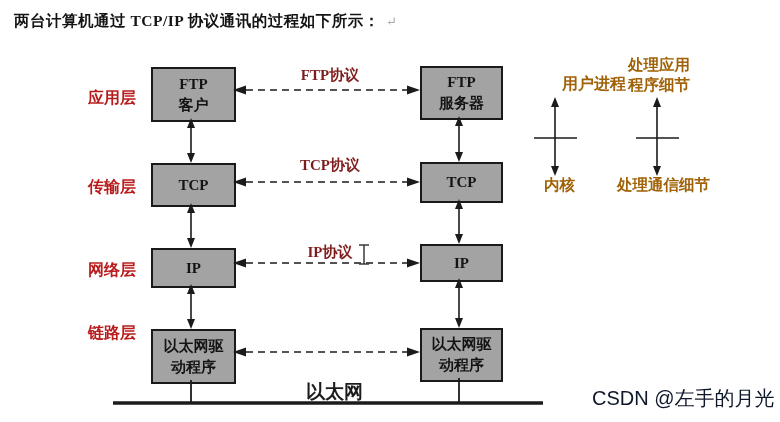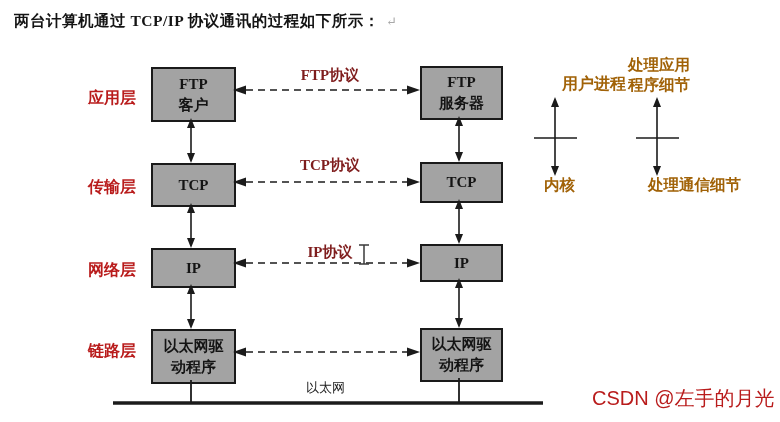--- a/index.html
+++ b/index.html
@@ -27,44 +27,44 @@
   }
   .proto-label {
     position:absolute; left:245px; width:170px; text-align:center;
     font-size:15px; font-weight:600; color:#7f1d1d; white-space:nowrap;
   }
   .anno {
     position:absolute; font-size:15.5px; font-weight:600; color:#a16207;
     white-space:pre-line; text-align:right; line-height:1.3;
   }
   .ethernet-label {
-    position:absolute; left:306px; top:379px; font-size:13px;
-    font-weight:400; color:#1c1c1c; white-space:nowrap;
+    position:absolute; left:306px; top:379px; font-size:19px;
+    font-weight:700; color:#1c1c1c; white-space:nowrap;
   }
   .watermark {
     position:absolute; left:592px; top:385px;
     font-family:"Liberation Sans","DejaVu Sans",sans-serif;
-    font-size:20px; color:#b91c1c; text-shadow:.5px .5px 0 #ffffff;
+    font-size:20px; color:#0f172a; text-shadow:.5px .5px 0 #ffffff;
     white-space:nowrap;
   }
   svg.connectors { position:absolute; left:0; top:0; pointer-events:none; }
 </style>
 </head>
 <body>
 
 <div class="stage">
 
   <div class="title">
     <span>两台计算机通过 TCP/IP 协议通讯的过程如下所示：</span><span class="pmark">↵</span>
   </div>
 
   <div class="layer-label" style="top:88px">应用层</div>
   <div class="layer-label" style="top:177px">传输层</div>
   <div class="layer-label" style="top:260px">网络层</div>
-  <div class="layer-label" style="top:341px">链路层</div>
+  <div class="layer-label" style="top:323px">链路层</div>
 
   <div class="node" style="left:151px; top:67px;  width:81px; height:51px;">FTP
 客户</div>
   <div class="node" style="left:151px; top:163px; width:81px; height:40px;">TCP</div>
   <div class="node" style="left:151px; top:248px; width:81px; height:36px;">IP</div>
   <div class="node" style="left:151px; top:329px; width:81px; height:51px;">以太网驱
 动程序</div>
 
   <div class="node" style="left:420px; top:66px;  width:79px; height:50px;">FTP
 服务器</div>
@@ -74,21 +74,21 @@
 动程序</div>
 
   <div class="proto-label" style="top:66px">FTP协议</div>
   <div class="proto-label" style="top:156px">TCP协议</div>
   <div class="proto-label" style="top:243px">IP协议</div>
 
   <div class="anno" style="left:520px; top:74px;  width:70px; font-size:16px;margin-left:36px;">用户进程</div>
   <div class="anno" style="left:626px; top:55px;  width:64px;">处理应用
 程序细节</div>
   <div class="anno" style="left:539px; top:175px; width:36px;">内核</div>
-  <div class="anno" style="left:612px; top:175px; width:98px;margin-left:31px;">处理通信细节</div>
+  <div class="anno" style="left:612px; top:175px; width:98px;">处理通信细节</div>
 
   <div class="ethernet-label">以太网</div>
 
   <div class="watermark">CSDN @左手的月光</div>
 
   <svg class="connectors" width="780" height="422" viewBox="0 0 780 422" stroke="#1b1b1b" fill="#1b1b1b" stroke-width="1.6">
 
     <g>
       <line x1="191" y1="127" x2="191" y2="154"></line>
       <polygon points="187,128 195,128 191,118" stroke="none"></polygon>

